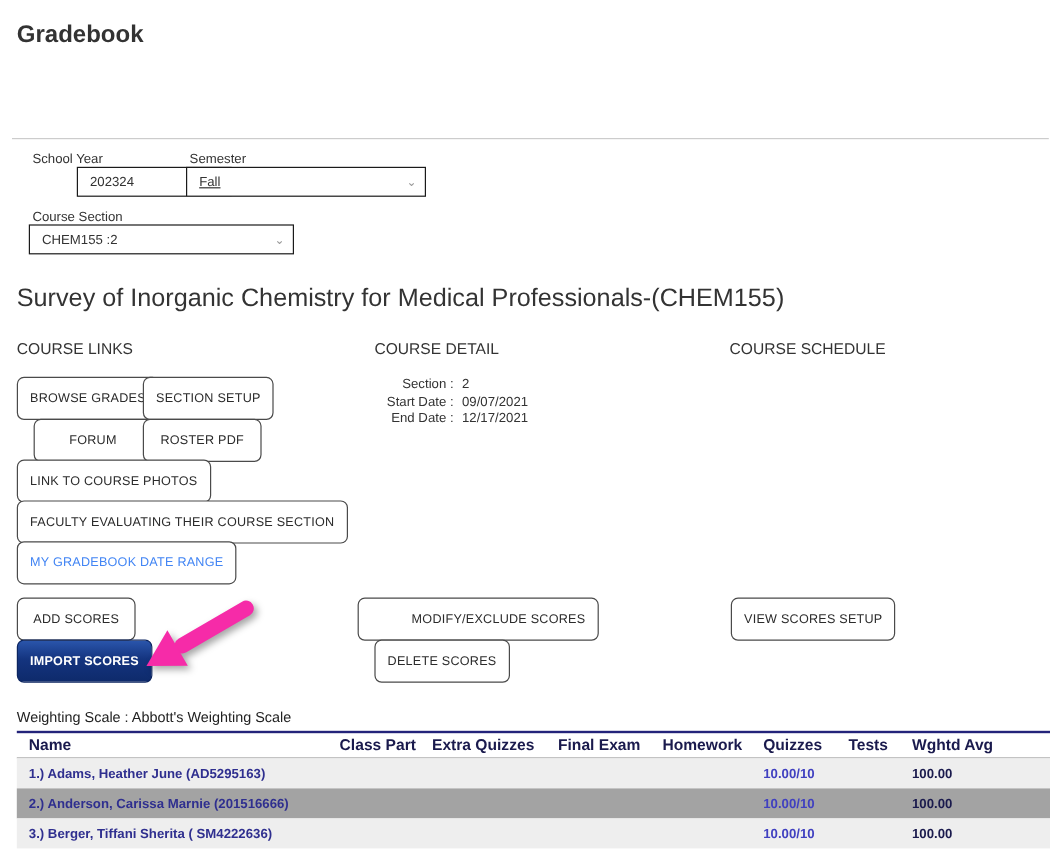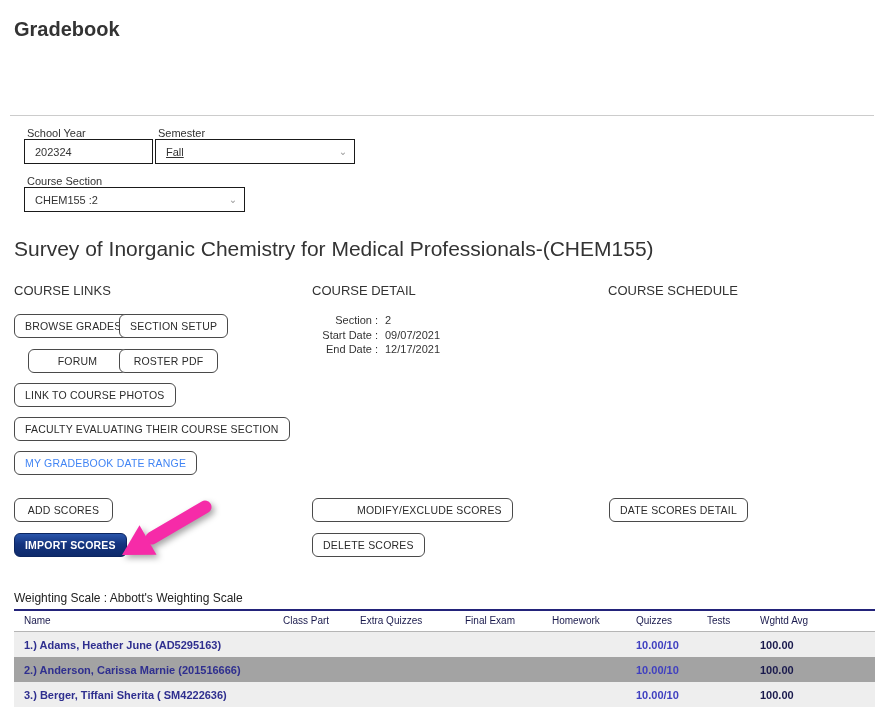--- a/index.html
+++ b/index.html
@@ -12,21 +12,21 @@
   .top-divider { position:absolute; left:10px; top:115px; width:864px; height:0; border-top:1px solid #ccc; }
 
   
   .field-label { position:absolute; font-size:11px; color:#333; }
   .lbl-school-year { left:27px; top:127px; }
   .lbl-semester    { left:158px; top:127px; }
   .lbl-course-section { left:27px; top:175px; }
 
   .txt-input {
     position:absolute; height:25px; border:1px solid #1a1a1a; background:#fff;
-    font-family:"Liberation Sans", sans-serif; font-size:11px; color:#333; padding:0 0 0 10px;
+    font-family:"Liberation Sans", sans-serif; font-size:11px; color:#333; padding:0 0 0 10px;margin-left:40px;
   }
   .inp-school-year { left:24px; top:139px; width:129px; }
 
   .sel {
     position:absolute; height:25px; border:1px solid #1a1a1a; background:#fff;
     display:flex; align-items:center; font-size:11px; color:#333; padding-left:10px; cursor:default;
   }
   .sel-semester { left:155px; top:139px; width:200px;text-decoration:underline; }
   .sel-course-section { left:24px; top:187px; width:221px; }
   .sel .chev {
@@ -37,41 +37,41 @@
 
   
   .course-heading { position:absolute; left:14px; top:237px; font-size:21px; font-weight:normal; color:#333; }
   .col-title { position:absolute; top:283px; font-size:13px; color:#333; }
   .col-title.links    { left:14px; }
   .col-title.detail   { left:312px; }
   .col-title.schedule { left:608px; }
 
   
   .btn {
-    position:absolute; height:24px; min-width:99px; padding:0 10px;
+    position:absolute; height:36px; min-width:99px; padding:0 10px;
     display:flex; align-items:center; justify-content:center;
     background:#fff; border:1px solid #4a4a4a; border-radius:6px;
     font-family:"Liberation Sans", sans-serif; font-size:10.5px; color:#2b2b2b;
     letter-spacing:.2px; white-space:nowrap; cursor:pointer;
   }
   .b-browse  { left:14px;  top:314px; }
   .b-setup   { left:119px; top:314px; }
   .b-forum   { left:28px;  top:349px; }
   .b-roster  { left:119px; top:349px; }
   .b-photos  { left:14px;  top:383px; }
   .b-faculty { left:14px;  top:417px; }
   .b-daterange { left:14px; top:451px; color:#4285f4; }
 
   .b-add    { left:14px;  top:498px; }
   .b-import {
     left:14px; top:533px;
     background:linear-gradient(180deg,#2a55ab 0%, #14347f 45%, #0e2a6b 100%);
     border:1px solid #0c2560; color:#fff; font-weight:bold;
   }
-  .b-modify { left:312px; top:498px;padding-left:44px; }
+  .b-modify { left:298px; top:498px;padding-left:44px; }
   .b-delete { left:312px; top:533px; }
   .b-view   { left:609px; top:498px; }
 
   
   .arrow-wrap { position:absolute; left:100px; top:492px; width:125px; height:82px; pointer-events:none; }
   .arrow-wrap svg { filter:drop-shadow(3px 3px 3px rgba(0,0,0,.35)); }
 
   
   .detail-block { position:absolute; left:300px; top:313px; width:150px; }
   .detail-row { display:grid; grid-template-columns:78px 1fr; column-gap:7px; font-size:11px; line-height:14.5px; }
@@ -81,21 +81,21 @@
   
   .weighting {
     position:absolute; left:14px; top:591px; width:861px;
     font-size:12px; color:#222; padding-bottom:4px; border-bottom:2px solid #23237a;
   }
 
   
   .tbl { position:absolute; left:14px; top:610px; width:861px; }
   .grid8 { display:grid; grid-template-columns:269px 77px 105px 87px 84px 71px 53px 1fr; }
   .tbl-head { height:22px; align-items:center; border-bottom:1px solid #b5b5b5; }
-  .tbl-head .th { font-size:10px; font-weight:normal; color:#1a1a4d; }
+  .tbl-head .th { font-size:13px; font-weight:bold; color:#1a1a4d; }
   .tbl-head .th.first { padding-left:10px; }
   .trow { height:25px; align-items:center; }
   .trow.odd  { background:#eeeeee; }
   .trow.even { background:#a3a3a3; }
   .td { font-size:11px; font-weight:bold; color:#1a1a4d; }
   .td.name { padding-left:10px; color:#2f2f8f; cursor:pointer; }
   .td.quiz { color:#4040c0; cursor:pointer; }
   .td.avg  { color:#1a1a4d; }
 </style>
 </head>
@@ -147,21 +147,21 @@
     <div class="detail-row">
       <span class="dl">End Date :</span>
       <span class="dv">12/17/2021</span>
     </div>
   </div>
 
   <button class="btn b-add">ADD SCORES</button>
   <button class="btn b-import">IMPORT SCORES</button>
   <button class="btn b-modify">MODIFY/EXCLUDE SCORES</button>
   <button class="btn b-delete">DELETE SCORES</button>
-  <button class="btn b-view">DATE SCORES DETAIL</button>
+  <button class="btn b-view">VIEW SCORES SETUP</button>
 
   <div class="arrow-wrap">
     <svg width="125" height="82" viewBox="0 0 125 82">
       <line x1="105" y1="15" x2="52" y2="46" stroke="#F62BA8" stroke-width="13" stroke-linecap="round"></line>
       <polygon points="22,63 56.5,62.7 39.5,33.3" fill="#F62BA8"></polygon>
     </svg>
   </div>
 
   <div class="weighting">Weighting Scale : Abbott's Weighting Scale</div>
 

